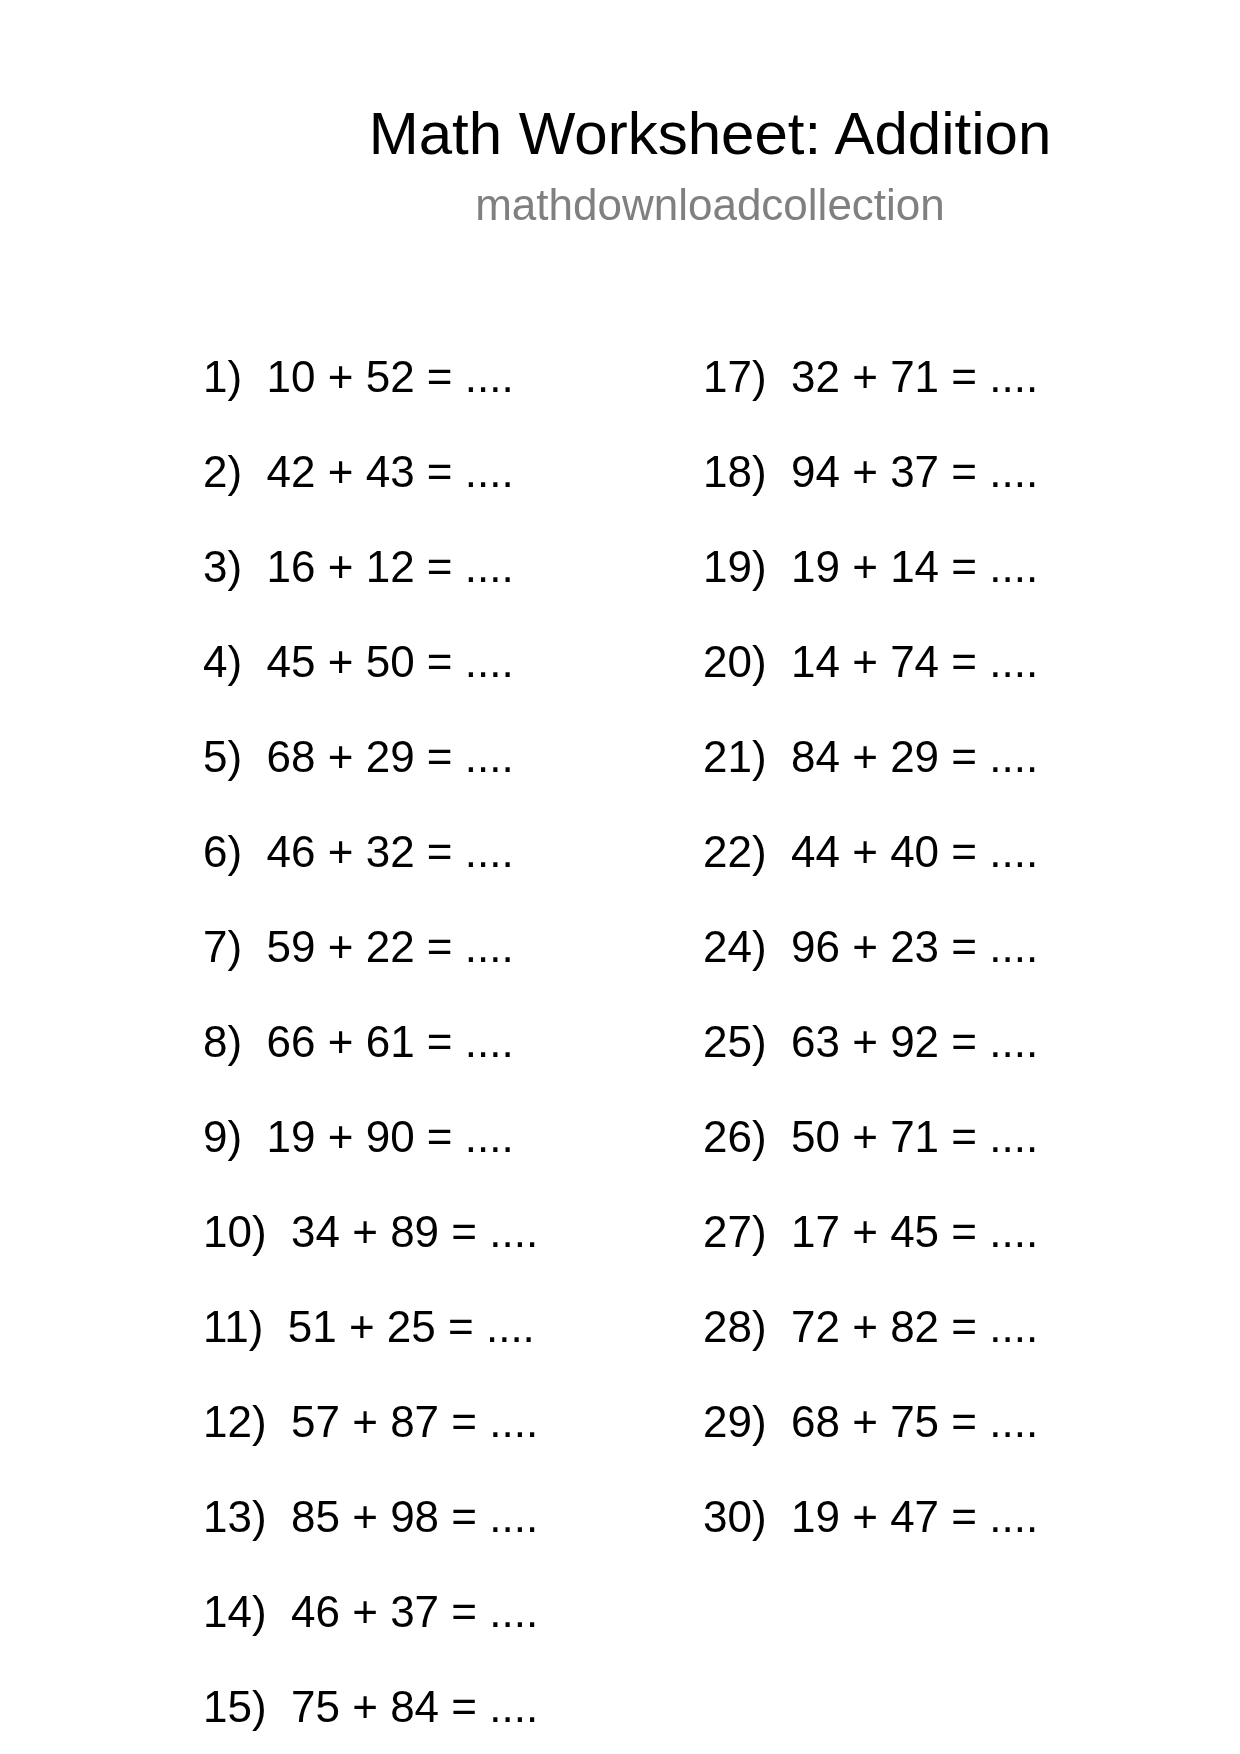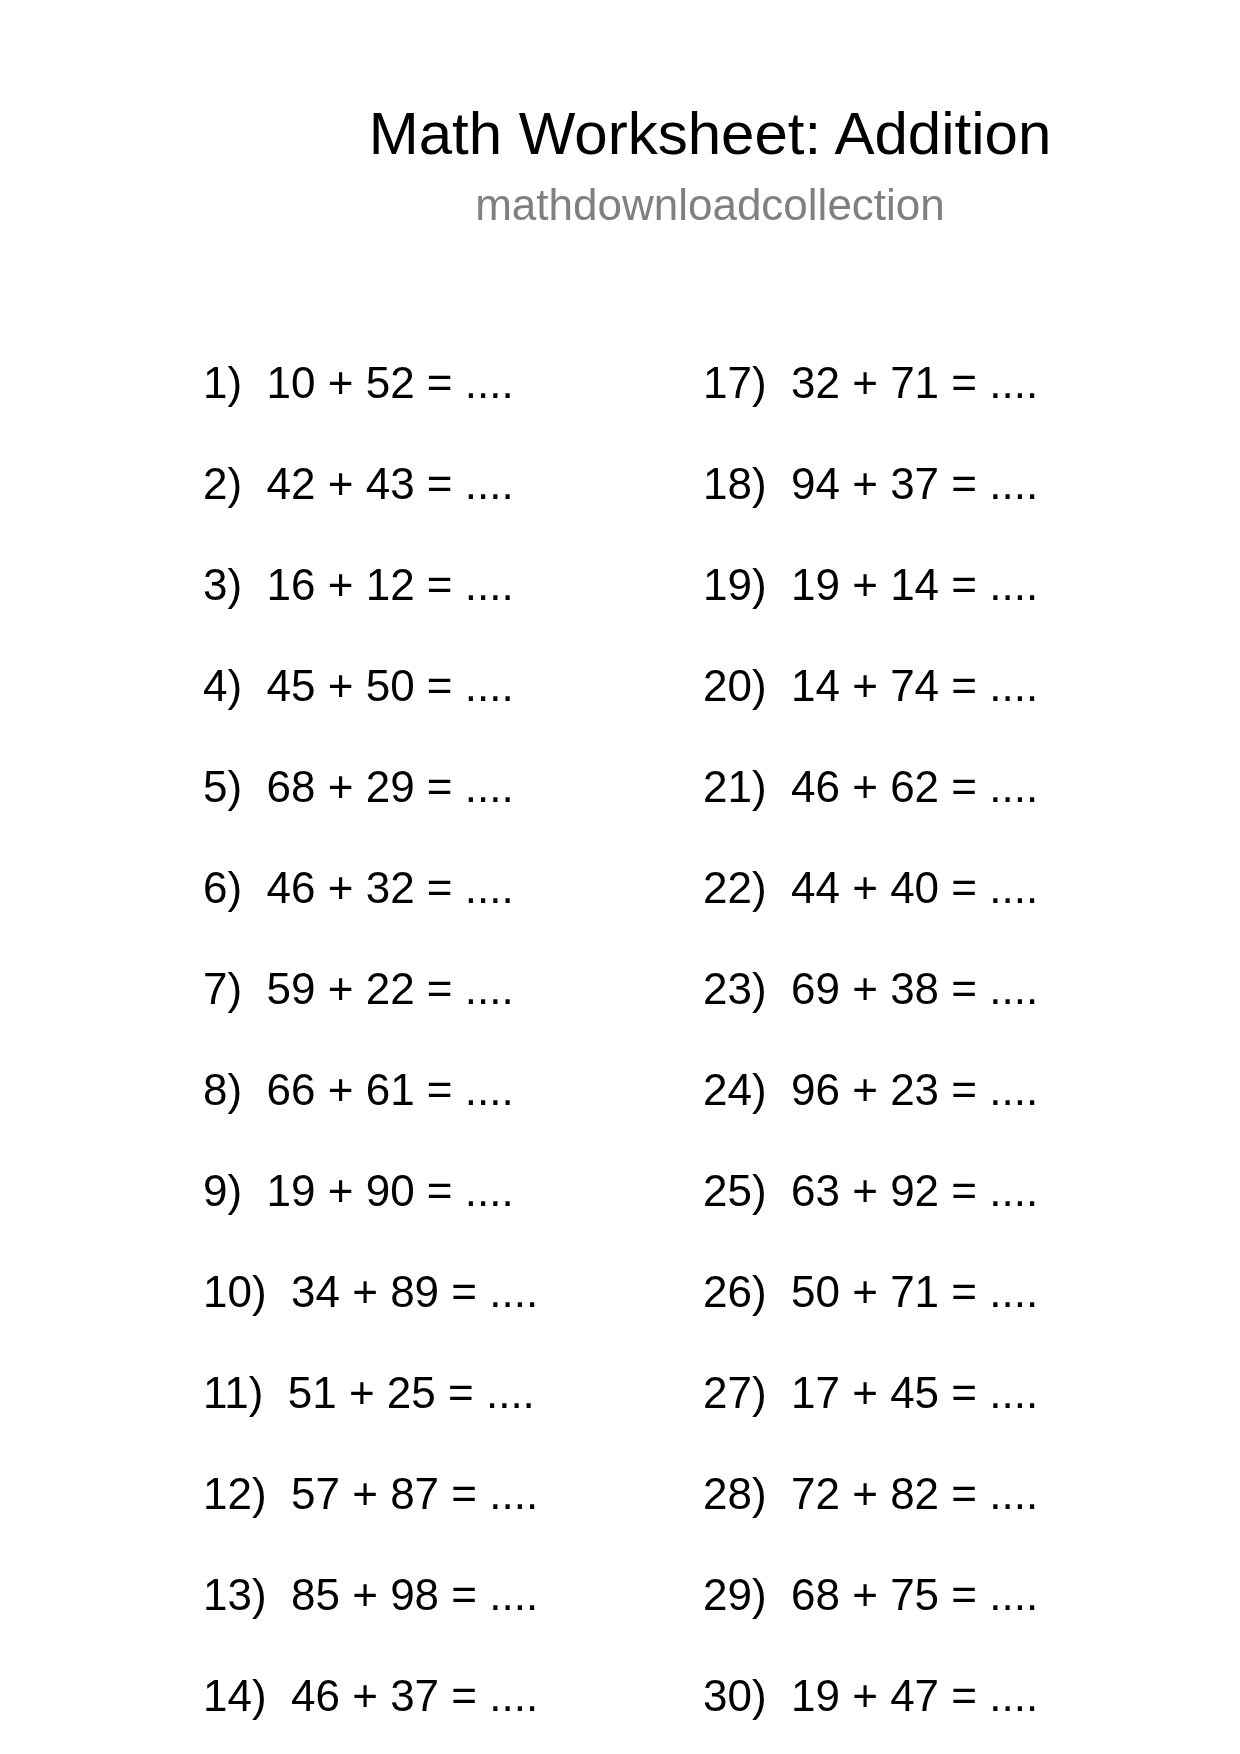--- a/index.html
+++ b/index.html
@@ -46,21 +46,20 @@
       padding: 0;
       list-style: none;
     }
     .column.left { left: 203px; }
     .column.right { left: 703px; }
     .problem {
       height: 95px;
       line-height: 50px;
       font-size: 44px;
       white-space: pre;
-      margin-top: 6px;
     }
   </style>
 </head>
 <body>
 
 <h1 class="title">Math Worksheet: Addition</h1>
 <div class="subtitle">mathdownloadcollection</div>
 
 <ul class="column left">
   <li class="problem">1)  10 + 52 = ....</li>
@@ -78,23 +77,22 @@
   <li class="problem">13)  85 + 98 = ....</li>
   <li class="problem">14)  46 + 37 = ....</li>
   <li class="problem">15)  75 + 84 = ....</li>
 </ul>
 
 <ul class="column right">
   <li class="problem">17)  32 + 71 = ....</li>
   <li class="problem">18)  94 + 37 = ....</li>
   <li class="problem">19)  19 + 14 = ....</li>
   <li class="problem">20)  14 + 74 = ....</li>
-  <li class="problem">21)  46 + 62 = ....</li>
+  <li class="problem">21)  84 + 29 = ....</li>
   <li class="problem">22)  44 + 40 = ....</li>
-  <li class="problem">23)  69 + 38 = ....</li>
   <li class="problem">24)  96 + 23 = ....</li>
   <li class="problem">25)  63 + 92 = ....</li>
   <li class="problem">26)  50 + 71 = ....</li>
   <li class="problem">27)  17 + 45 = ....</li>
   <li class="problem">28)  72 + 82 = ....</li>
   <li class="problem">29)  68 + 75 = ....</li>
   <li class="problem">30)  19 + 47 = ....</li>
 </ul>
 
 </body></html>

